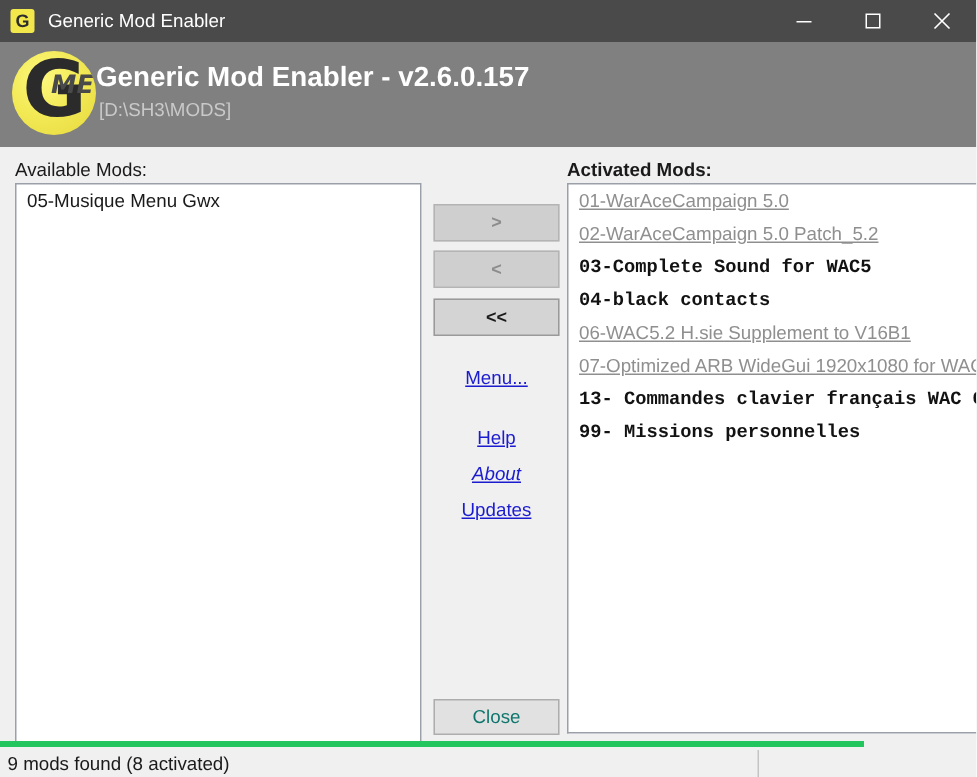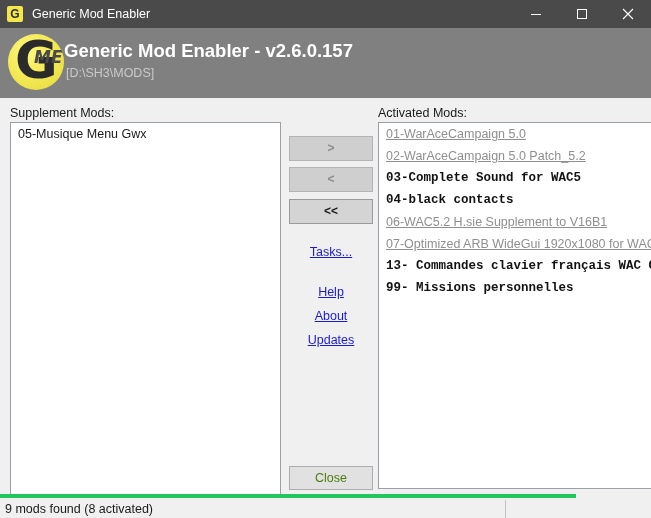--- a/index.html
+++ b/index.html
@@ -121,21 +121,21 @@
     background: #f0f0f0;
   }
 
   .panel-label {
     position: absolute;
     font-size: 12.5px;
     color: #1a1a1a;
     white-space: nowrap;
   }
   #label-available { left: 10px; top: 8px; }
-  #label-activated { left: 378px; top: 8px; }
+  #label-activated { left: 378px; top: 8px; font-weight: bold; }
 
   .listbox {
     position: absolute;
     background: #ffffff;
     border: 1px solid #9a9fa8;
     overflow: hidden;
     box-sizing: border-box;
   }
   #list-available {
     left: 10px; top: 24px;
@@ -188,32 +188,32 @@
     width: 84px;
     text-align: center;
     font-size: 12.5px;
     color: #1b1bd0;
     text-decoration: underline;
     cursor: pointer;
     white-space: nowrap;
   }
   #link-tasks   { top: 147px; }
   #link-help    { top: 187px; }
-  #link-about   { top: 211px; }
+  #link-about   { top: 211px; font-style: italic; }
   #link-updates { top: 235px; }
 
   #btn-close {
     position: absolute;
     left: 289px; top: 368px;
     width: 84px; height: 24px;
     background: #e1e1e1;
     border: 1px solid #adadad;
     font-family: "Liberation Sans", sans-serif;
     font-size: 12.5px;
-    color: #4d7c0f;
+    color: #0f766e;
     text-align: center;
     line-height: 22px;
     box-sizing: border-box;
     padding: 0;
   }
 
   
   #statusbar {
     position: absolute;
     left: 0; top: 494px;
@@ -266,42 +266,42 @@
     <div id="logo">
       <span id="logo-g">G</span>
       <span id="logo-me">ME</span>
     </div>
     <div id="header-title">Generic Mod Enabler - v2.6.0.157</div>
     <div id="header-path">[D:\SH3\MODS]</div>
   </div>
 
   <div id="body">
 
-    <div class="panel-label" id="label-available">Supplement Mods:</div>
+    <div class="panel-label" id="label-available">Available Mods:</div>
     <div class="listbox" id="list-available">
         <div class="list-item">05-Musique Menu Gwx</div>
       </div>
 
     <div class="panel-label" id="label-activated">Activated Mods:</div>
     <div class="listbox" id="list-activated">
         <div class="list-item disabled">01-WarAceCampaign 5.0</div>
         <div class="list-item disabled">02-WarAceCampaign 5.0 Patch_5.2</div>
         <div class="list-item enabled">03-Complete Sound for WAC5</div>
         <div class="list-item enabled">04-black contacts</div>
         <div class="list-item disabled">06-WAC5.2 H.sie Supplement to V16B1</div>
         <div class="list-item disabled">07-Optimized ARB WideGui 1920x1080 for WAC...</div>
         <div class="list-item enabled">13- Commandes clavier français WAC Optimized</div>
         <div class="list-item enabled">99- Missions personnelles</div>
       </div>
 
     <button class="mid-btn" id="btn-add">&gt;</button>
     <button class="mid-btn" id="btn-remove">&lt;</button>
     <button class="mid-btn active" id="btn-remall">&lt;&lt;</button>
 
-    <a class="link" id="link-tasks">Tasks...</a>
+    <a class="link" id="link-tasks">Menu...</a>
     <a class="link" id="link-help">Help</a>
     <a class="link" id="link-about">About</a>
     <a class="link" id="link-updates">Updates</a>
 
     <button id="btn-close">Close</button>
   </div>
 
   <div id="statusbar">
     <div id="status-text">9 mods found (8 activated)</div>
     <div id="status-divider"></div>

